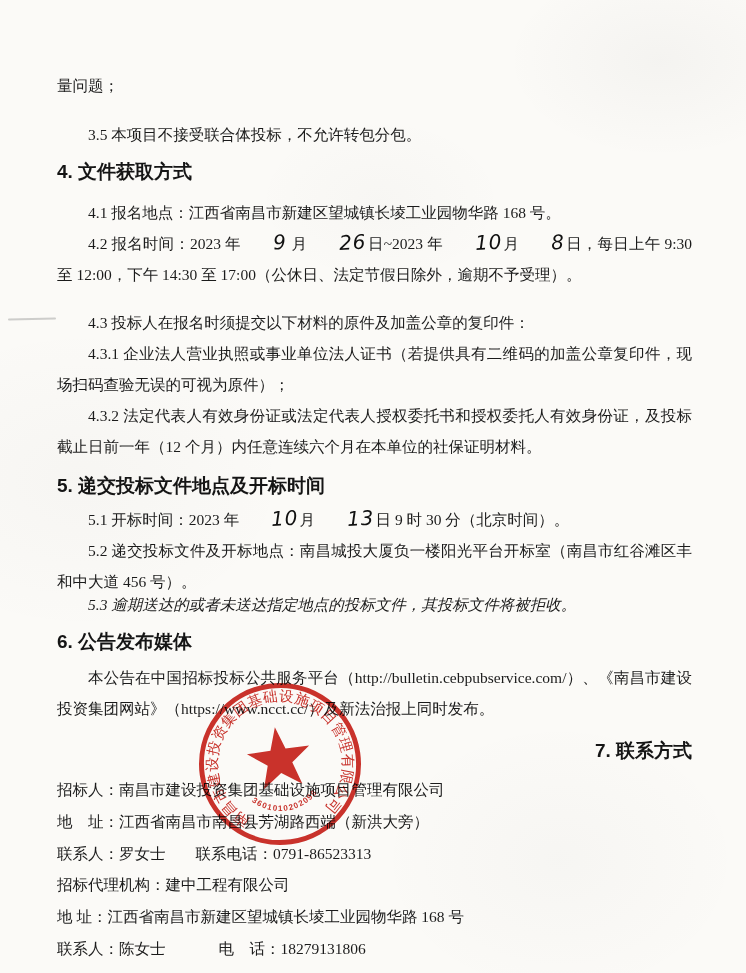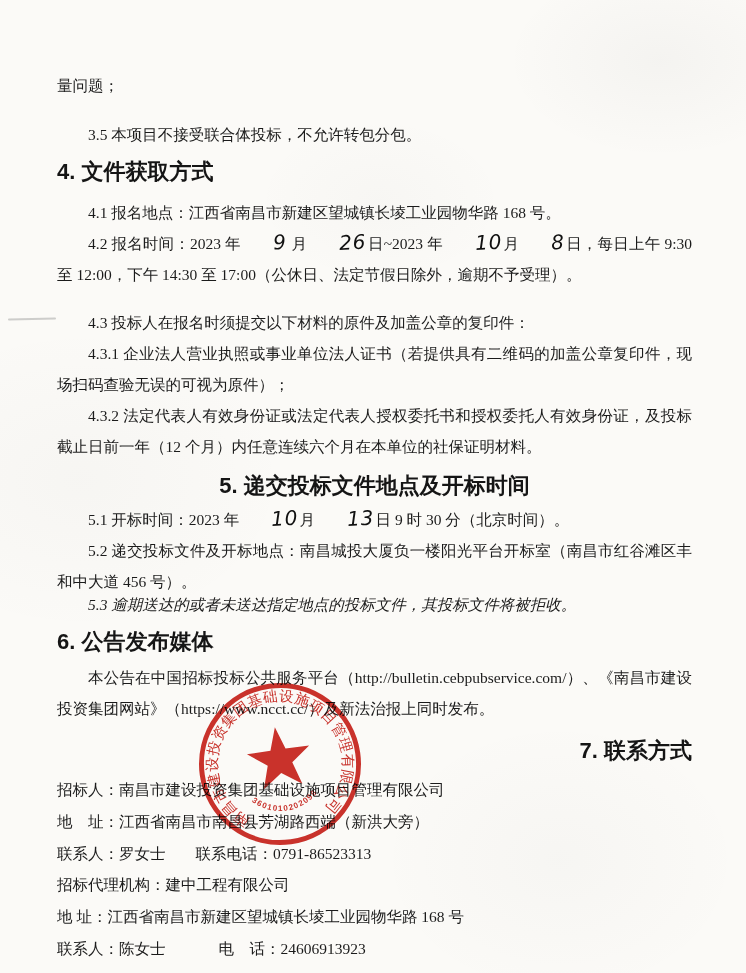--- a/index.html
+++ b/index.html
@@ -11,26 +11,26 @@
       radial-gradient(ellipse 300px 220px at 80px 480px, rgba(60,60,60,0.025), transparent 70%),
       radial-gradient(ellipse 260px 200px at 560px 860px, rgba(60,60,60,0.025), transparent 70%),
       radial-gradient(ellipse 180px 120px at 380px 200px, rgba(60,60,60,0.02), transparent 70%);
     font-family:"Liberation Serif", serif;
     color:#1b1b1b;
   }
   .content{position:absolute;left:57px;top:12px;width:635px;padding-top:58px;}
   p{margin:0;line-height:31px;font-size:15.5px;text-align:justify;text-align-last:left;}
   .indent{text-indent:31px;}
   h2{margin:0;font-family:"Liberation Sans", sans-serif;font-weight:bold;
-     font-size:22px;line-height:36px;color:#151515;}
+     font-size:19px;line-height:36px;color:#151515;}
   .p35{margin-top:18px;}
   .h4{margin-top:4px;}
   .p41{margin-top:7px;}
   .p43{margin-top:17px;}
-  .h5{margin-top:6px;text-align:center;}
+  .h5{margin-top:6px;}
   .p53{margin-top:-8px;font-style:italic;}
   .h6{margin-top:4px;}
   .p6{margin-top:2px;}
   .h7{margin-top:9px;text-align:right;}
   .contacts{margin-top:5px;}
   .contact-row{line-height:31.8px;font-size:15.5px;white-space:nowrap;}
   .gap1{margin-left:30px;}
   .gap2{margin-left:53px;}
   .hw{
     font-family:"DejaVu Sans", sans-serif;
@@ -83,21 +83,21 @@
   <p class="indent p6">本公告在中国招标投标公共服务平台（http://bulletin.cebpubservice.com/）、《南昌市建设投资集团网站》（https://www.ncct.cc/）及新法治报上同时发布。</p>
 
   <h2 class="h7">7. 联系方式</h2>
 
   <div class="contacts">
     <div class="contact-row">招标人：南昌市建设投资集团基础设施项目管理有限公司</div>
     <div class="contact-row">地　址：江西省南昌市南昌县芳湖路西端（新洪大旁）</div>
     <div class="contact-row"><span>联系人：罗女士</span><span class="gap1">联系电话：0791-86523313</span></div>
     <div class="contact-row">招标代理机构：建中工程有限公司</div>
     <div class="contact-row">地 址：江西省南昌市新建区望城镇长堎工业园物华路 168 号</div>
-    <div class="contact-row"><span>联系人：陈女士</span><span class="gap2">电　话：24606913923</span></div>
+    <div class="contact-row"><span>联系人：陈女士</span><span class="gap2">电　话：18279131806</span></div>
   </div>
 
 </div>
 
 <div class="scan-line"></div>
 
 <div class="stamp">
   <svg width="168" height="168" viewBox="0 0 168 168">
     <circle cx="84" cy="84" r="78.5" fill="none" stroke="#c8231c" stroke-width="5"></circle>
     <polygon fill="#c8231c" points="84,47 91.6,69.5 115.4,69.8 96.4,84 103.4,106.7 84,93 64.6,106.7 71.6,84 52.6,69.8 76.4,69.5"></polygon>

